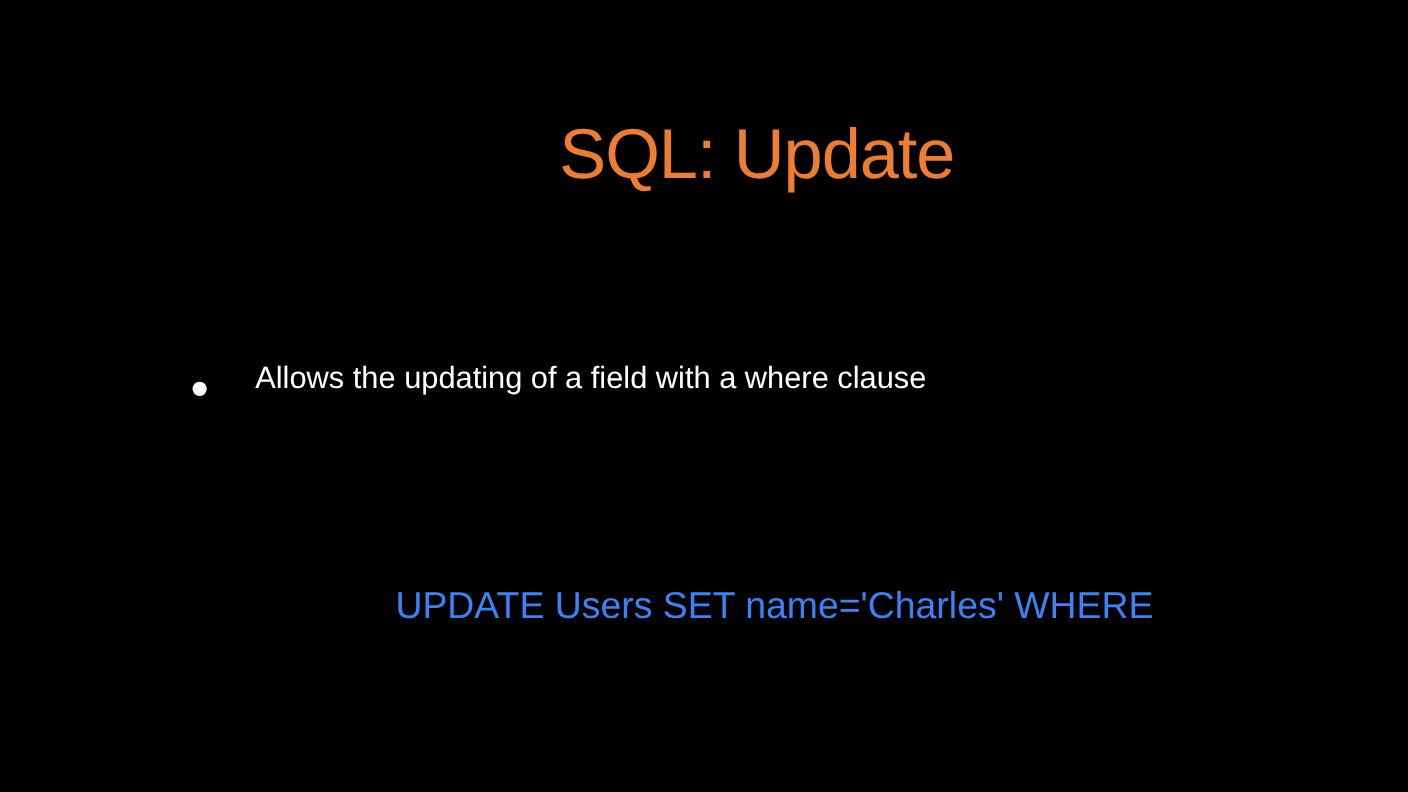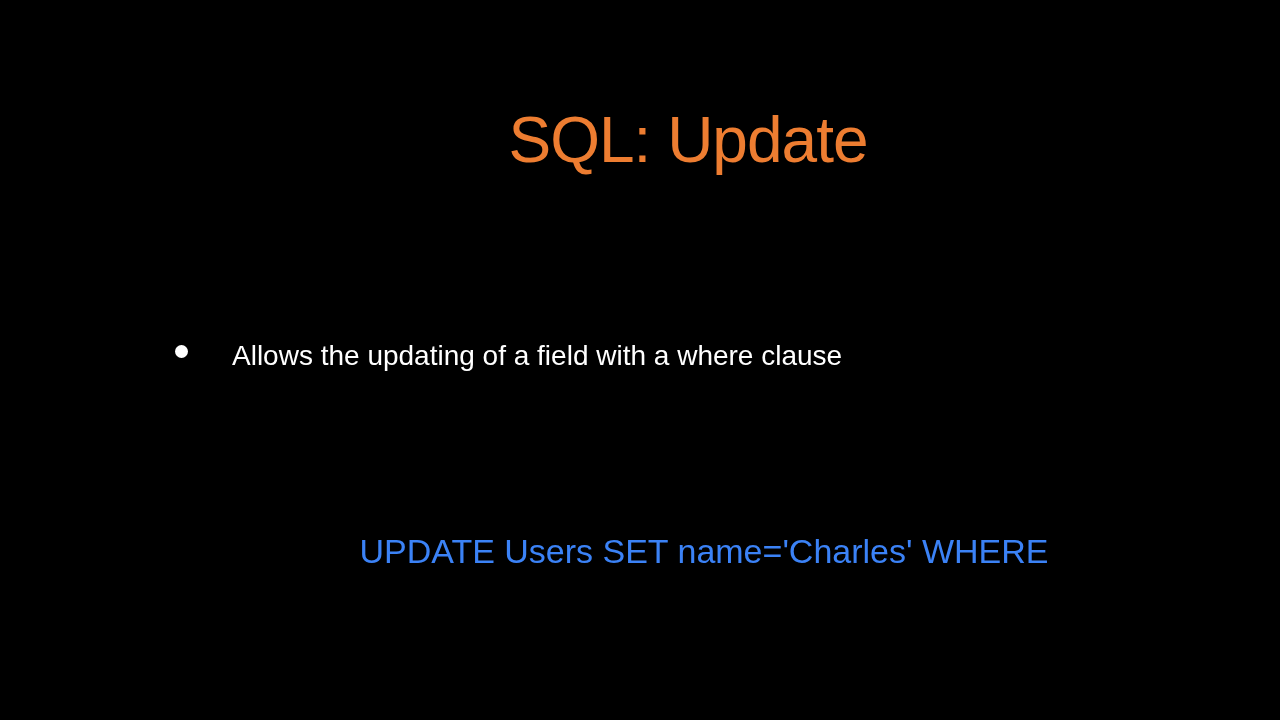--- a/index.html
+++ b/index.html
@@ -22,24 +22,24 @@
     .title {
       color: #ed7d31;
       font-size: 64px;
       text-align: center;
       padding-top: 55px;
       font-weight: normal;
       letter-spacing: -1px;
     }
     .bullet-container {
       position: absolute;
-      top: 260px;
+      top: 248px;
       left: 95px;
       display: flex;
-      align-items: center;
+      align-items: flex-end;
     }
     .bullet-dot {
       width: 13px;
       height: 13px;
       background-color: #ffffff;
       border-radius: 50%;
       margin-right: 28px;
       margin-top: 7px;
       flex-shrink: 0;
     }

